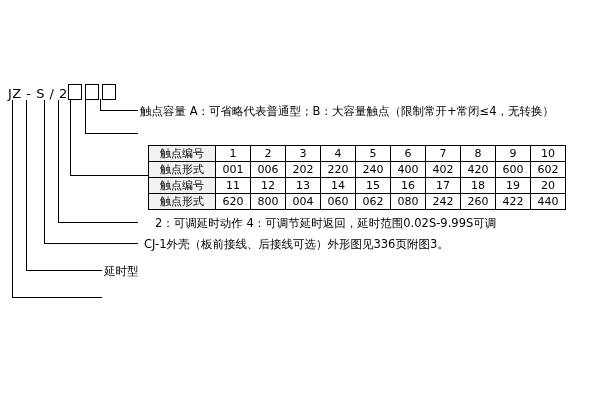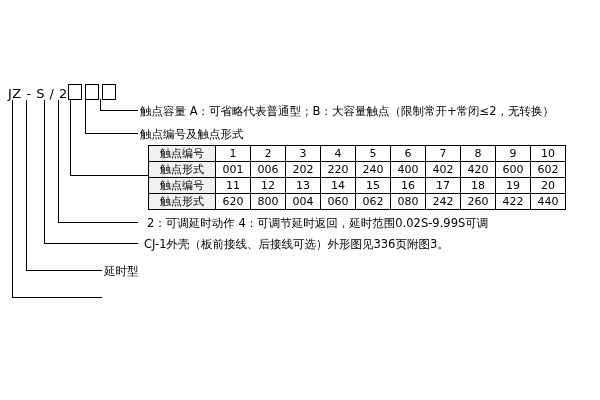--- a/index.html
+++ b/index.html
@@ -59,21 +59,21 @@
   
   .note {
     position: absolute;
     font-size: 11.5px;
     line-height: 14px;
     white-space: nowrap;
     color: #000;
   }
   .note-a { top: 104px; left: 140px; }
   .note-b { top: 127px; left: 140px; }
-  .note-c { top: 216px; left: 147px; }
+  .note-c { top: 216px; left: 155px; }
   .note-d { top: 237px; left: 144px; }
   .note-e { top: 264px; left: 104px; }
   .note-f { top: 291px; left: 104px; }
 
   
   .tbl-wrap {
     position: absolute;
     left: 148px;
     top: 145px;
   }
@@ -126,22 +126,21 @@
 
   <div class="vline" style="left:44px; top:100px; height:143px;"></div>
   <div class="hline" style="left:44px; top:243px; width:94px;"></div>
 
   <div class="vline" style="left:26px; top:100px; height:170px;"></div>
   <div class="hline" style="left:26px; top:270px; width:76px;"></div>
 
   <div class="vline" style="left:12px; top:100px; height:197px;"></div>
   <div class="hline" style="left:12px; top:297px; width:90px;"></div>
 
-  <div class="note note-a">触点容量  A：可省略代表普通型；B：大容量触点（限制常开+常闭≤2，无转换）</div>
-  <div class="note note-b">触点编号及触点形式</div>
+  <div class="note note-a">触点容量  A：可省略代表普通型；B：大容量触点（限制常开+常闭≤4，无转换）</div>
   <div class="note note-c">2：可调延时动作   4：可调节延时返回，延时范围0.02S-9.99S可调</div>
   <div class="note note-d">CJ-1外壳（板前接线、后接线可选）外形图见336页附图3。</div>
   <div class="note note-e">延时型</div>
 
   <div class="tbl-wrap">
     <table class="contact">
       <tbody>
         <tr>
           <td class="head">触点编号</td>
           <td class="cell">1</td>

